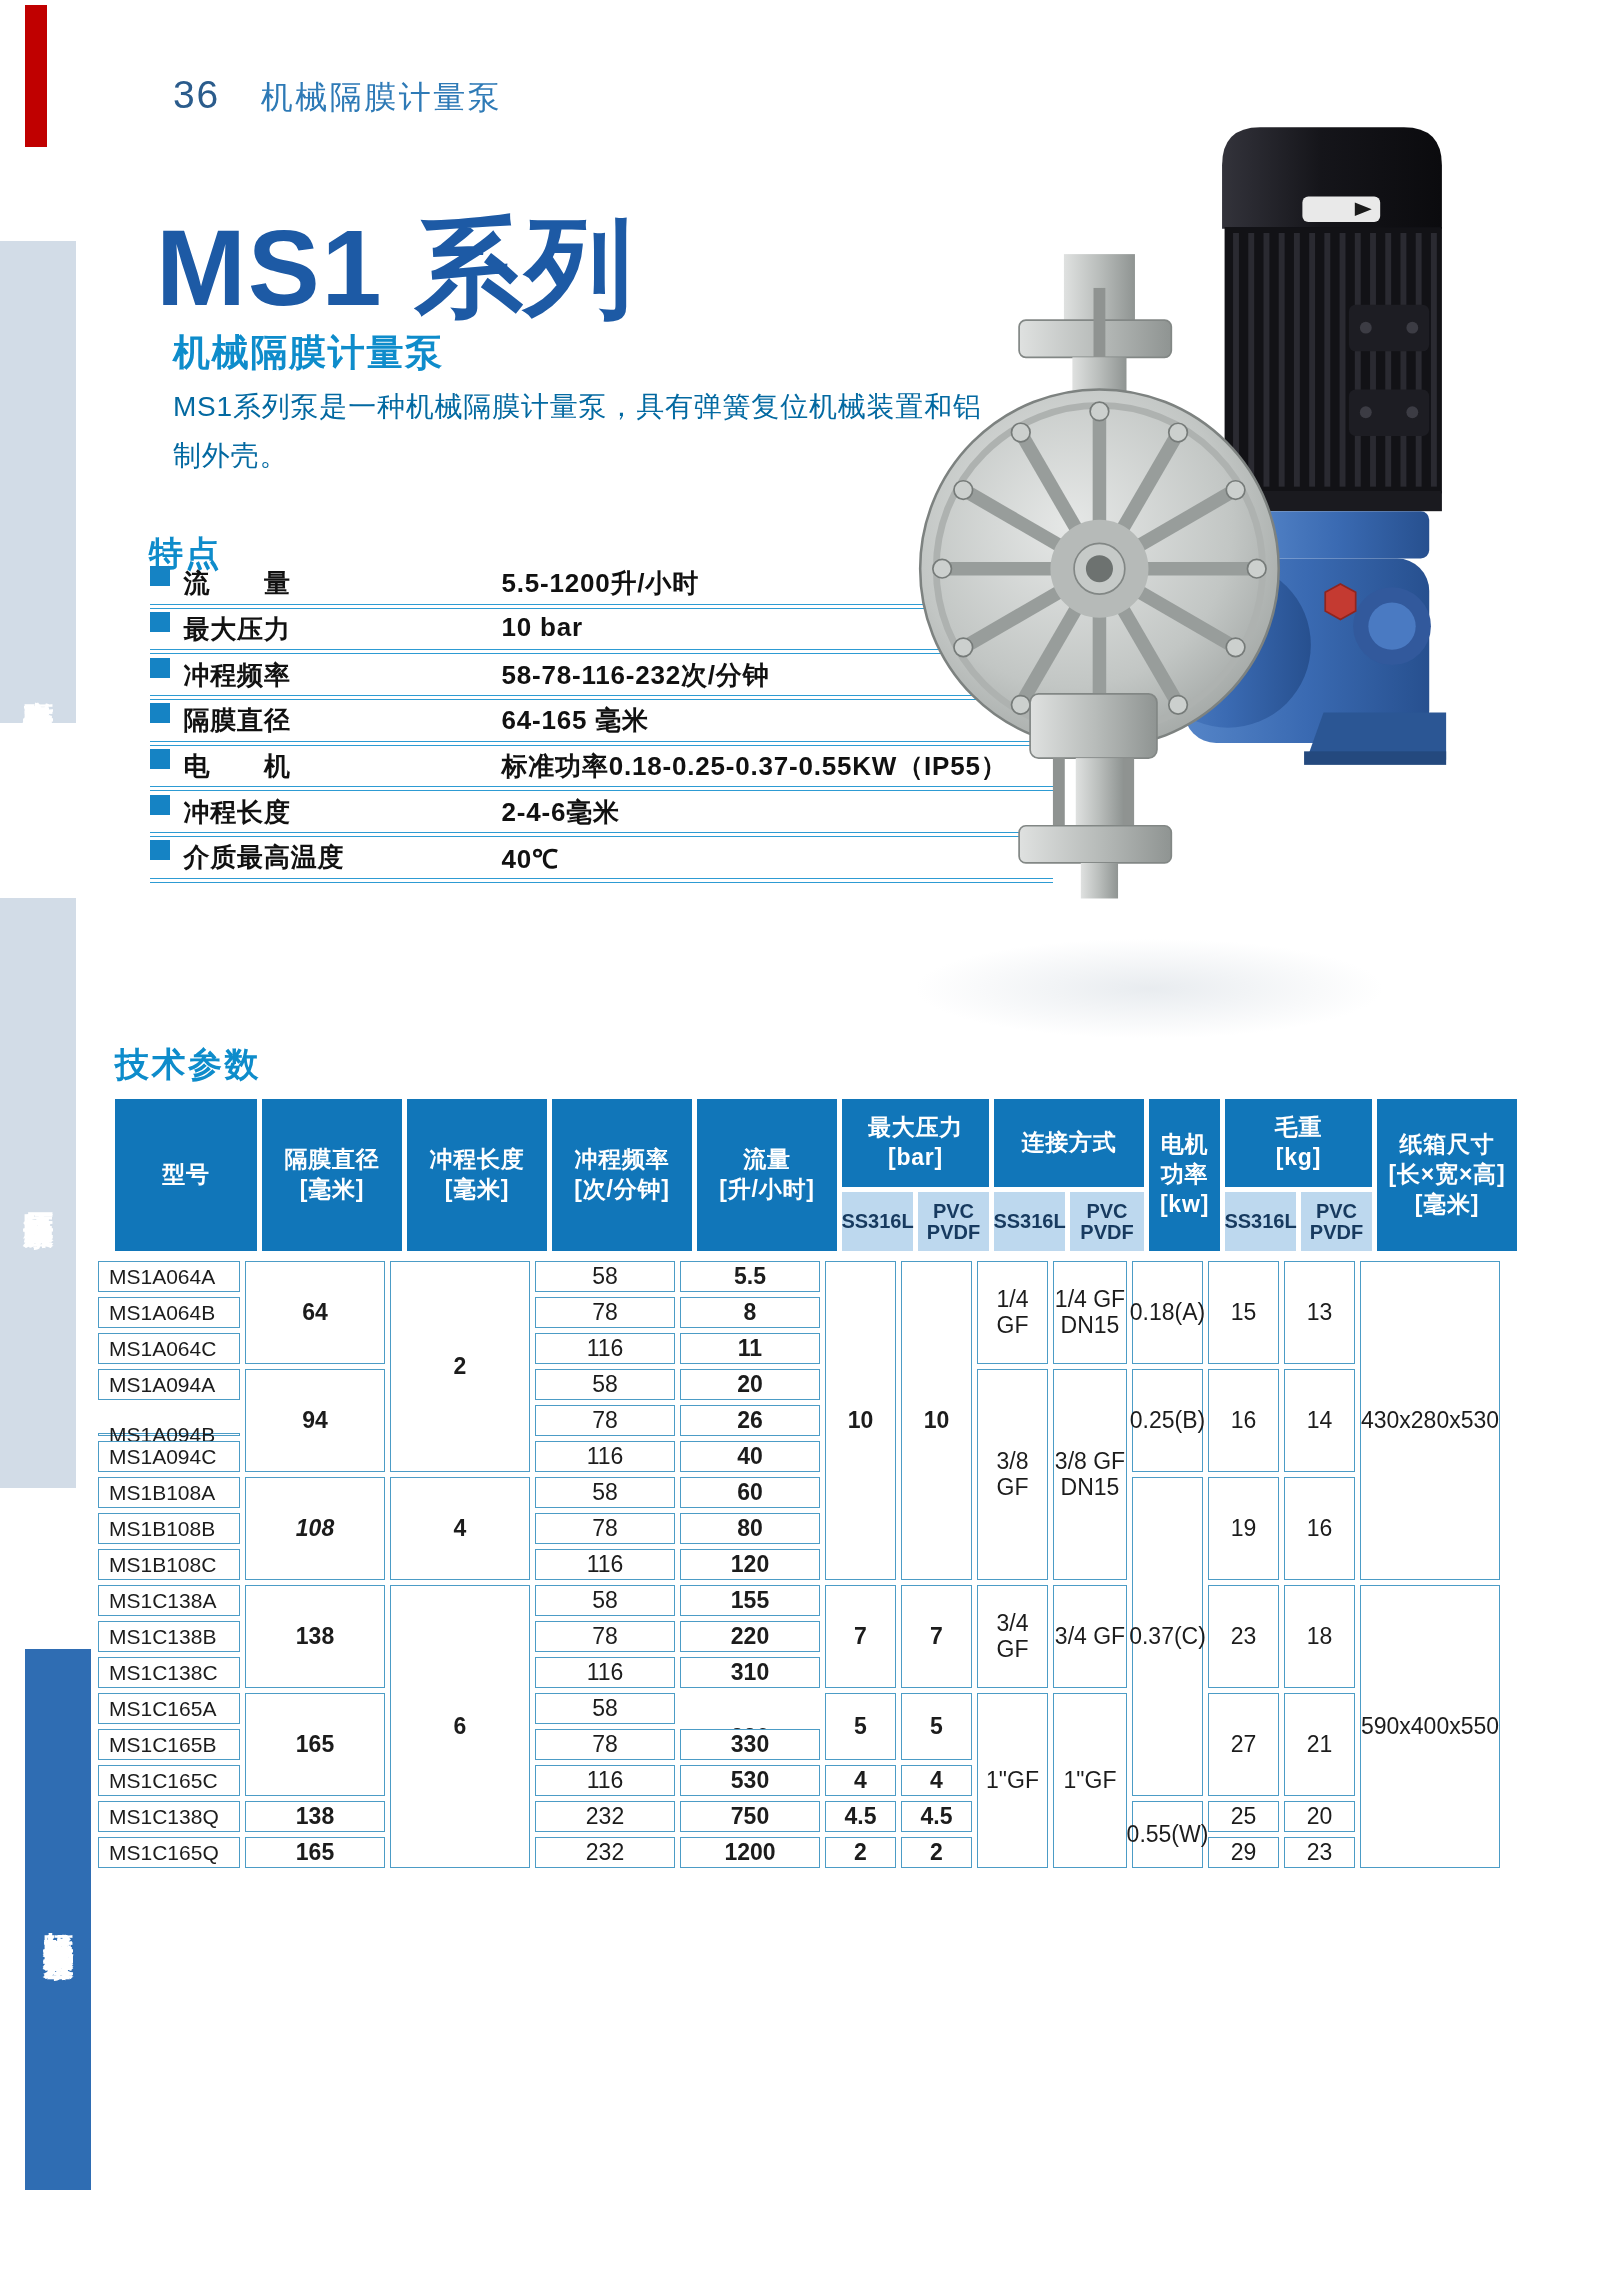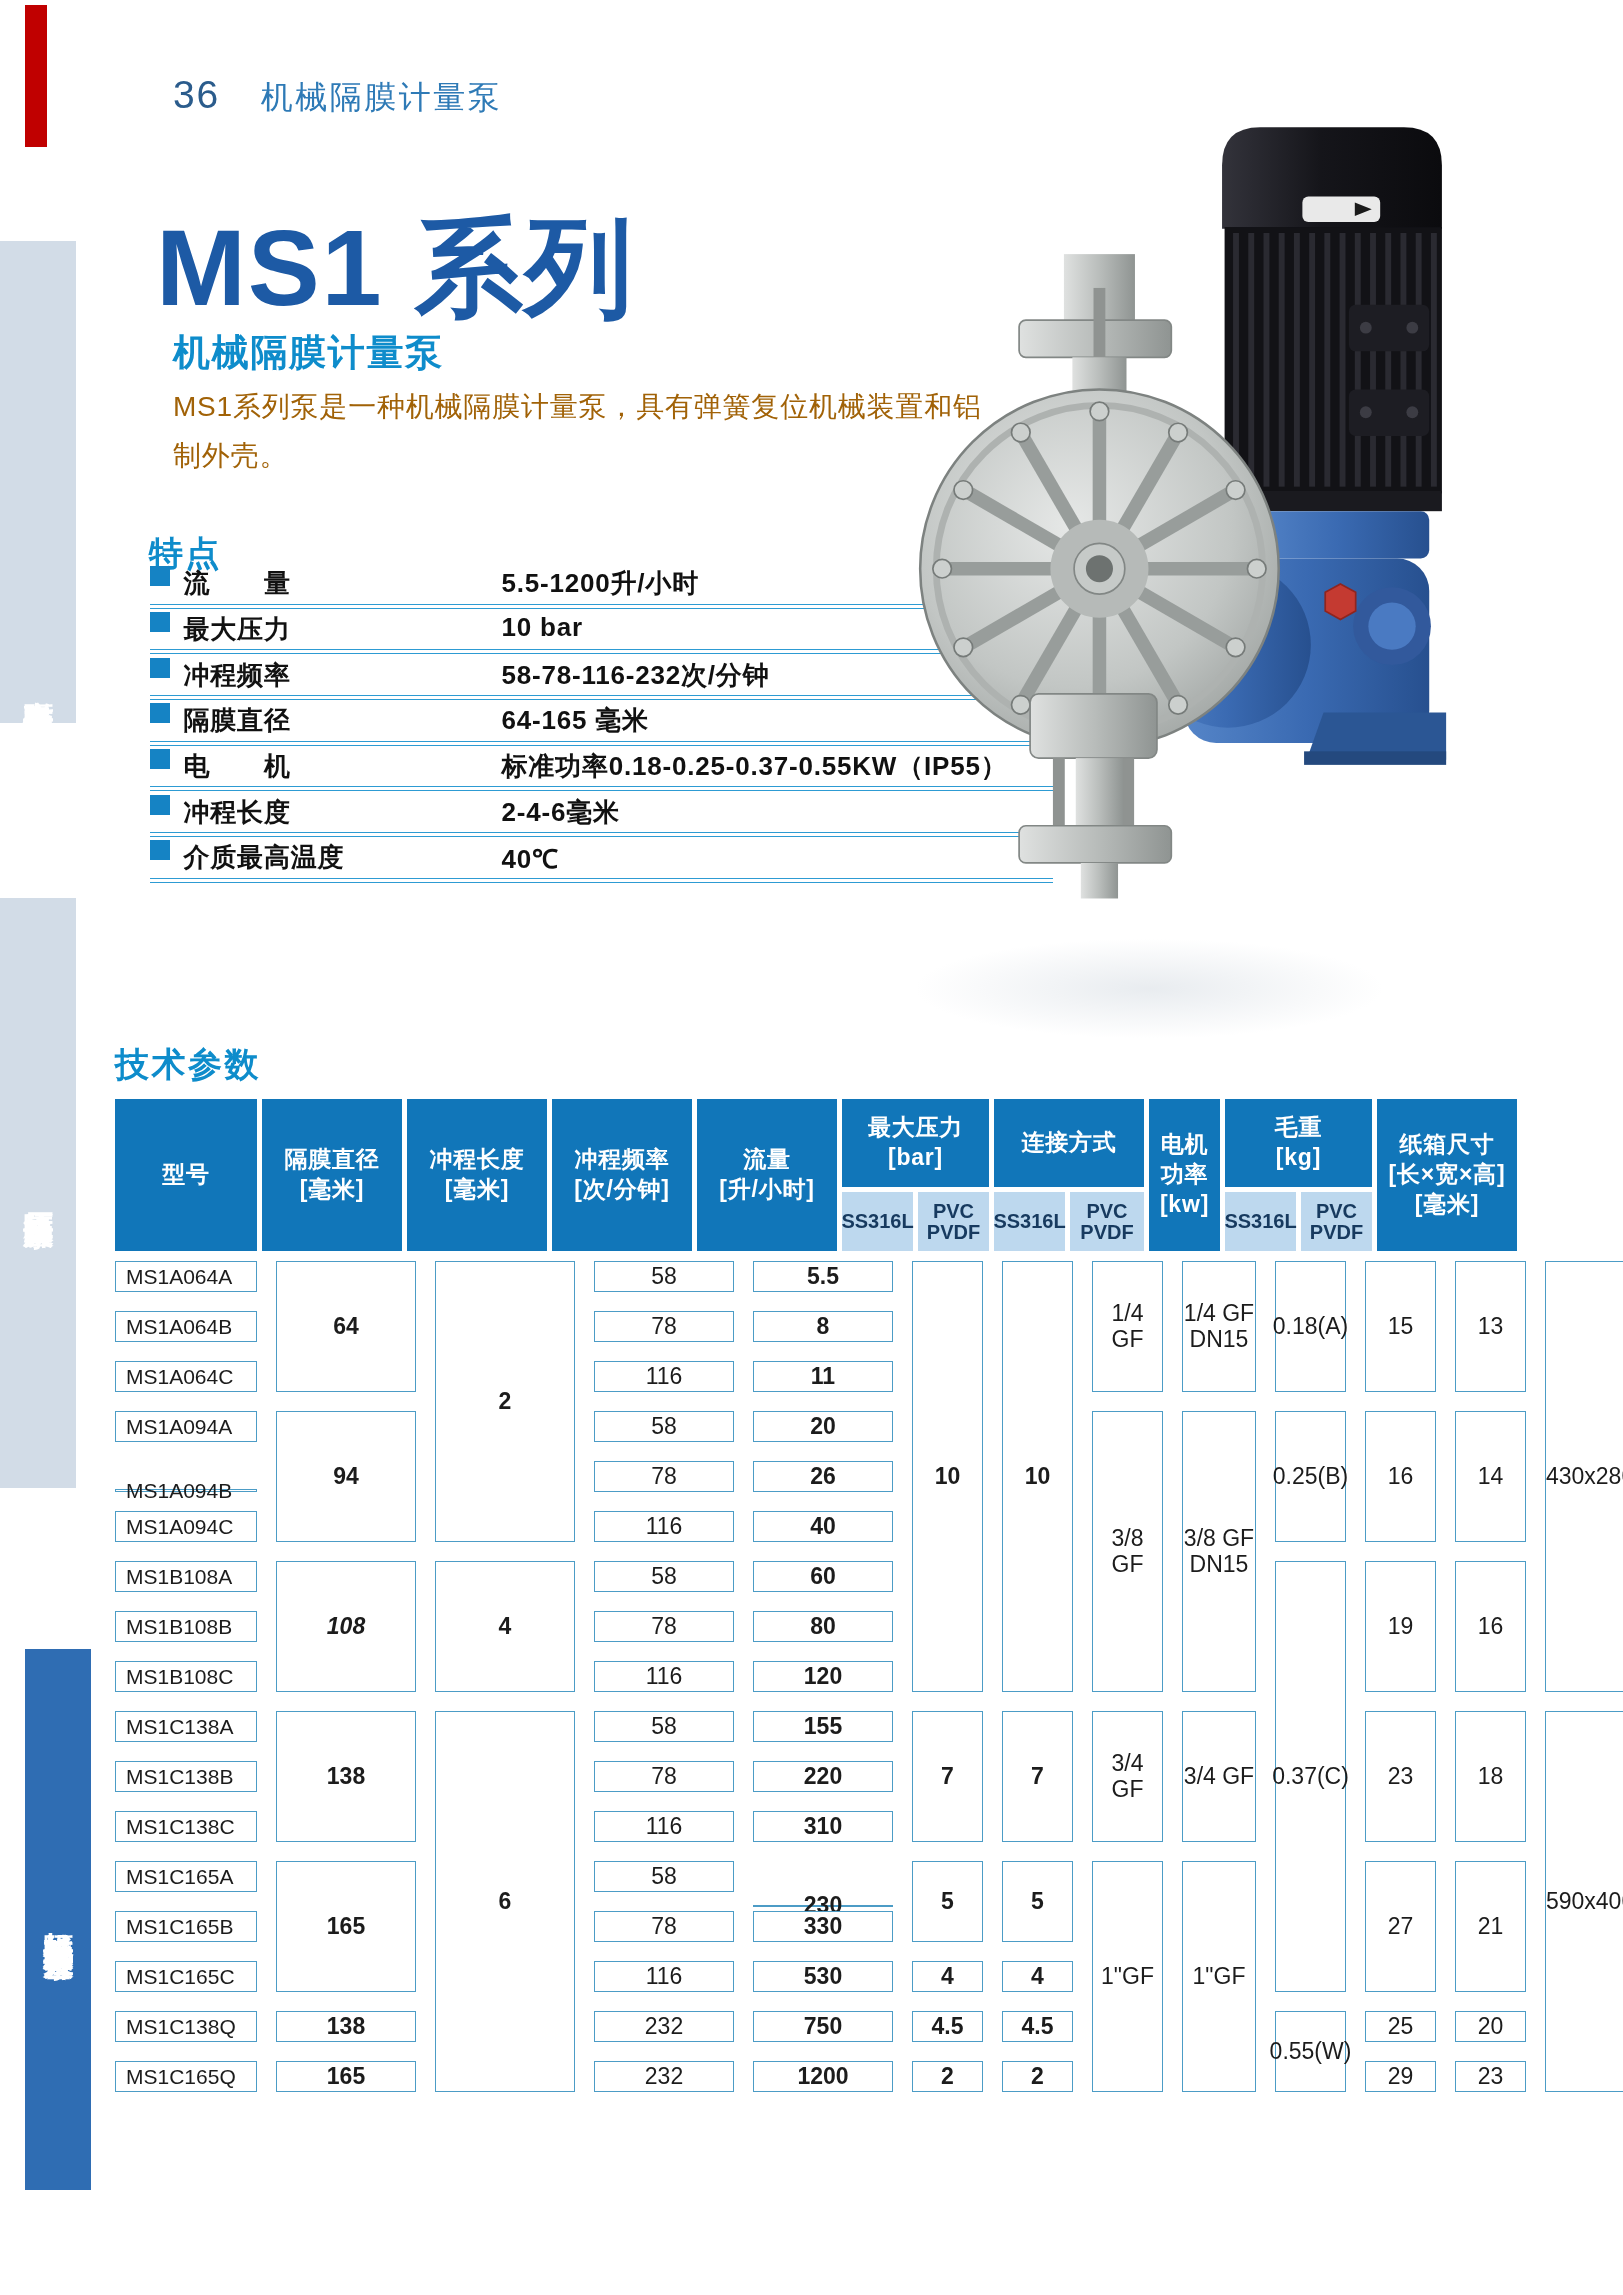--- a/index.html
+++ b/index.html
@@ -16,36 +16,36 @@
   .side-tab.t2{top:1649px;height:541px;left:25px;width:66px;background:#2F6DB3;}
 
   
   .pg-head{position:absolute;left:173px;top:73px;display:flex;align-items:baseline;}
   .pg-num{font-size:39px;color:#2B5C8C;font-weight:400;letter-spacing:1.7px;}
   .pg-sec{font-size:32px;color:#2E7AB6;margin-left:41px;letter-spacing:2.5px;}
 
   
   .hero-title{position:absolute;left:156px;top:196px;font-size:108px;font-weight:800;color:#1D5AA5;letter-spacing:1.7px;}
   .hero-sub{position:absolute;left:173px;top:328px;font-size:37px;font-weight:700;color:#0E8CCB;letter-spacing:1.7px;}
-  .hero-desc{position:absolute;left:173px;top:382px;font-size:28px;line-height:49px;color:#a16207;letter-spacing:0.8px;}
+  .hero-desc{position:absolute;left:173px;top:382px;font-size:28px;line-height:49px;color:#0369a1;letter-spacing:0.8px;}
 
   
   .feat-head{position:absolute;left:149px;top:531px;font-size:34px;font-weight:700;color:#0E8CCB;letter-spacing:2.5px;}
   .feat-row{position:absolute;left:150px;height:37px;display:flex;align-items:flex-start;}
   .feat-bullet{width:20px;height:20px;background:#1583C4;margin-right:13.5px;flex:none;}
   .feat-label{width:318px;font-size:26px;font-weight:600;color:#111;flex:none;letter-spacing:0.8px;}
   .feat-value{font-size:26px;font-weight:600;color:#111;letter-spacing:0.8px;}
   .feat-rule{position:absolute;left:150px;width:903px;height:2.5px;
              border-top:1.7px solid #2D9BD3;border-bottom:1.7px solid #2D9BD3;}
 
   
   .spec-head-title{position:absolute;left:115px;top:1042px;font-size:34px;font-weight:700;color:#0E8CCB;letter-spacing:2.5px;}
   .spec-header{position:absolute;left:115px;top:1099px;width:1405px;display:grid;gap:5px;
                grid-template-rows:88px 59px;}
-  .spec-body{position:absolute;left:115px;top:1261px;width:1405px;display:grid;gap:19px;
+  .spec-body{position:absolute;left:98px;top:1261px;width:1405px;display:grid;gap:5px;
              grid-template-rows:repeat(17,31px);}
   .hcell{background:#1176B9;color:#fff;font-weight:700;font-size:23px;display:flex;align-items:center;
          justify-content:center;text-align:center;white-space:pre-line;line-height:1.3;letter-spacing:0.8px;}
   .hsub{background:#BDD8EE;color:#173A5F;font-weight:700;font-size:20px;display:flex;align-items:center;
         justify-content:center;text-align:center;white-space:pre-line;line-height:1.05;}
   .bcell{border:1.7px solid #4C9CC6;background:#fff;font-size:23px;color:#1c1c1c;display:flex;
          align-items:center;justify-content:center;text-align:center;white-space:pre-line;line-height:1.12;}
   .bcell.b{font-weight:700;}
   .bcell.l{justify-content:flex-start;padding-left:10px;font-size:21px;box-sizing:border-box;}
 

